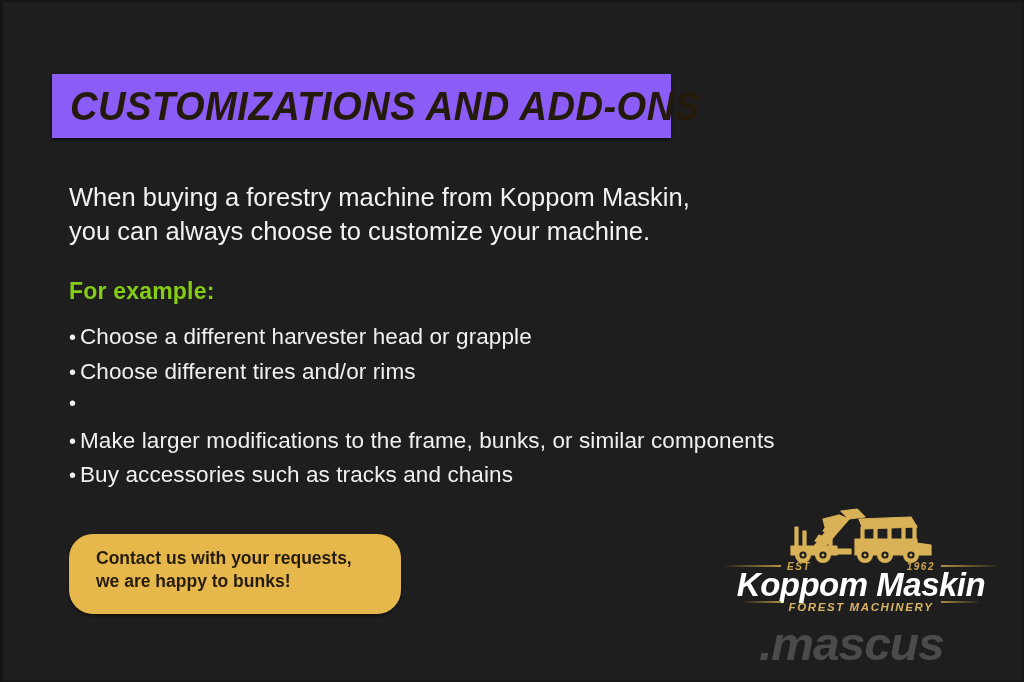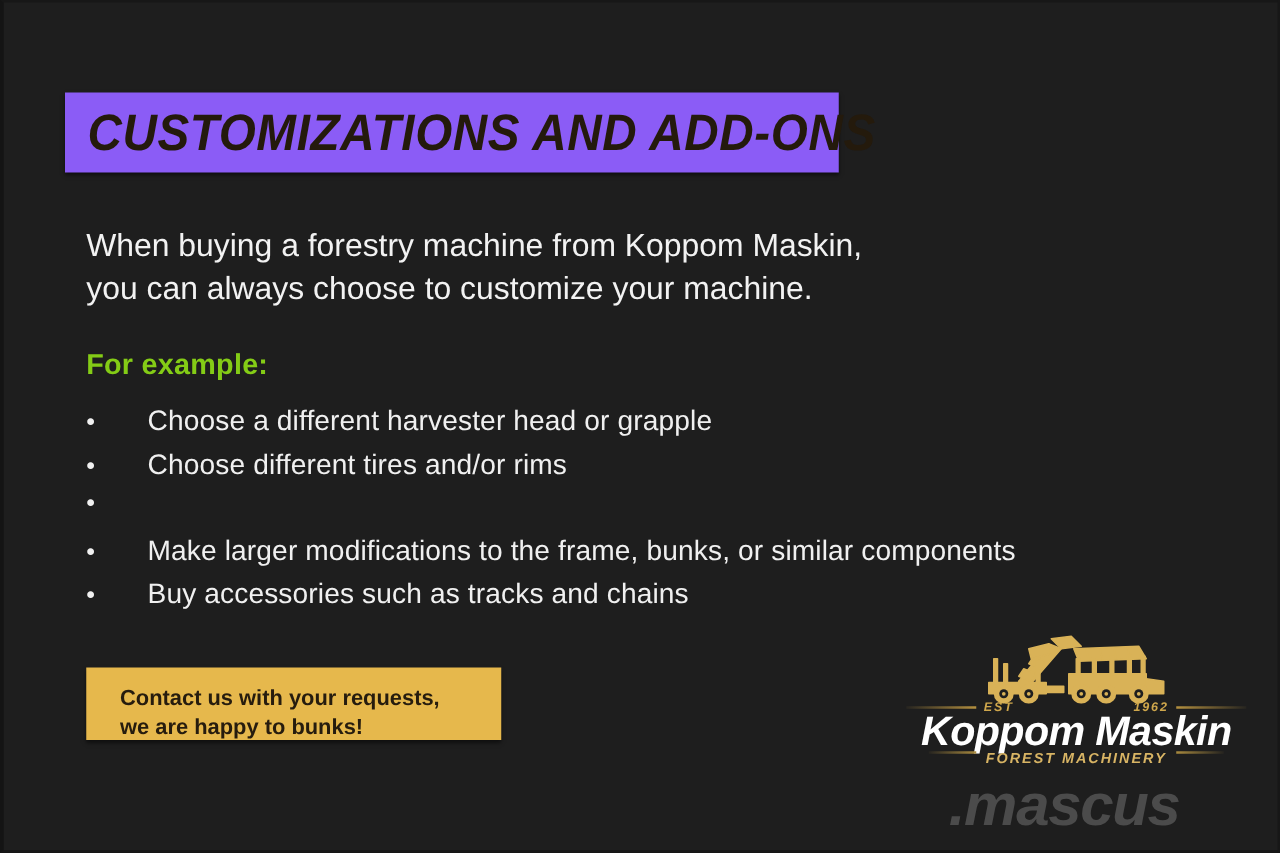--- a/index.html
+++ b/index.html
@@ -88,31 +88,32 @@
     font-size: 22.5px;
     white-space: nowrap;
   }
   .bullet-dot {
     width: 11px;
     flex: none;
     color: #f0f0f0;
     font-size: 20px;
     line-height: 1;
   }
-  .bullet-label { letter-spacing: 0.1px; margin-left: 38px; }
+  .bullet-label { letter-spacing: 0.1px; }
 
   
   .cta-box {
     position: absolute;
     left: 66px;
     top: 532px;
     width: 332px;
-    height: 58px;
+    height: 80px;
     background: #e6b84c;
     box-shadow: 0 2px 3px rgba(0,0,0,0.5);
+    border-radius: 24px;
   }
   .cta-inner {
     position: absolute;
     left: 27px;
     top: 13px;
     color: #261c0e;
     font-size: 17.5px;
     font-weight: bold;
     line-height: 23px;
   }

